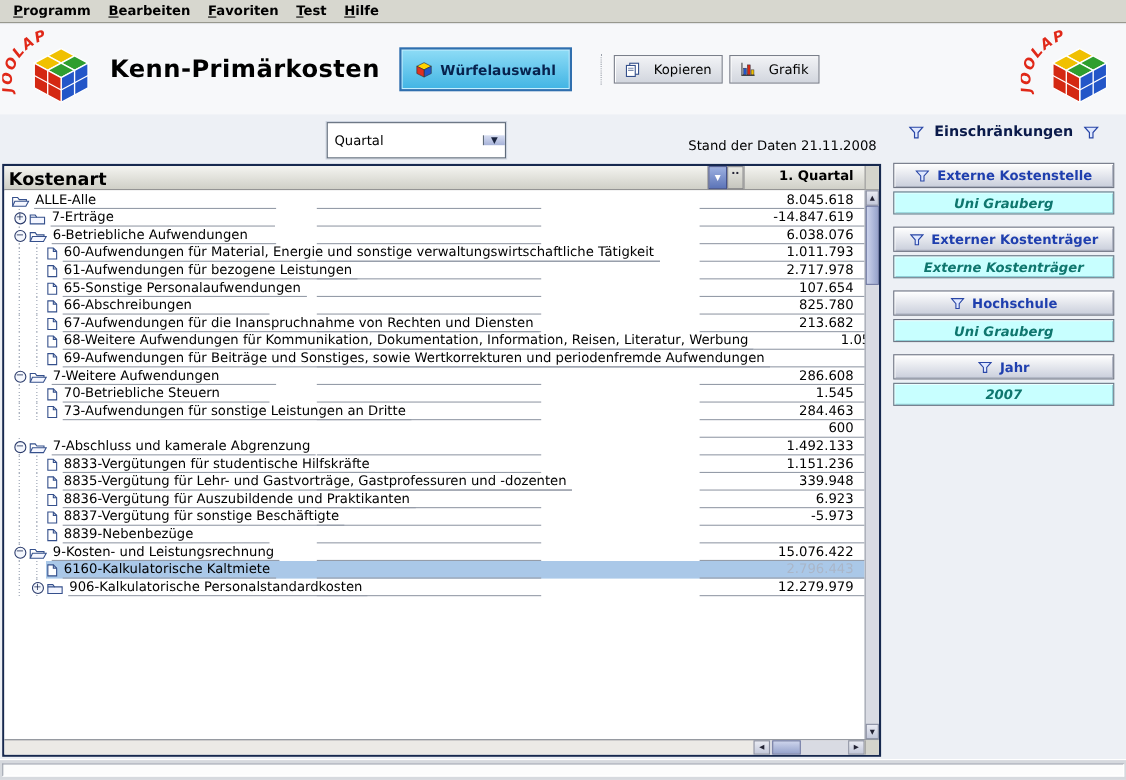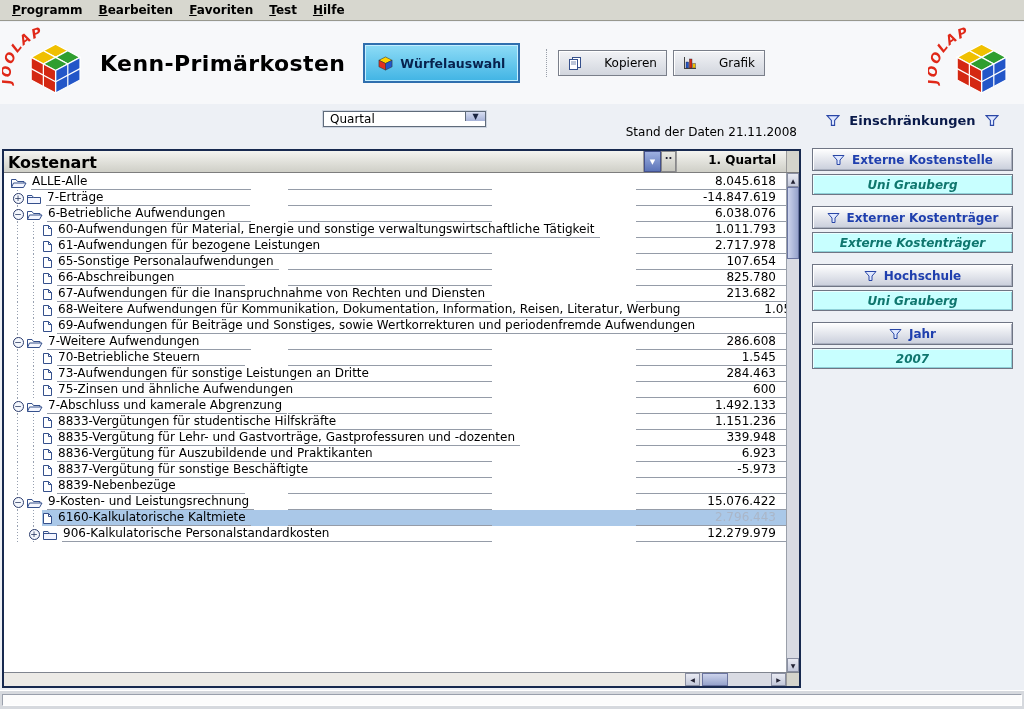--- a/index.html
+++ b/index.html
@@ -19,28 +19,28 @@
     background:#f7f8fa; display:flex; align-items:center; }
   .logo { flex:0 0 auto; margin-left:2px; }
   .logo.right { margin-left:auto; margin-right:2px; }
   .page-title { font-size:22px; font-weight:bold; margin-left:4px; letter-spacing:.4px; white-space:nowrap; }
   .cube-btn { margin-left:18px; height:40px; display:flex; align-items:center; gap:7px;
     padding:0 13px; background:linear-gradient(#8edcf6,#41b4e4);
     border:2px solid #2f6fae; box-shadow:inset 0 0 0 1px #c4efff;
     font-weight:bold; font-size:12.5px; color:#07224e; cursor:pointer;
     font-family:inherit; white-space:nowrap; }
   .tb-sep { width:2px; height:28px; border-left:1px dotted #9aa0aa; margin:0 10px 0 26px; }
-  .tool-btn { height:26px; display:flex; align-items:center; gap:22px; padding:0 9px;
+  .tool-btn { height:26px; display:flex; align-items:center; gap:12px; padding:0 9px;
     background:linear-gradient(#f2f3f6,#d2d6de); border:1px solid #7a7f8a;
     box-shadow:inset 1px 1px 0 #fff; font-size:12px; color:#000; cursor:pointer;
     font-family:inherit; margin-right:6px; white-space:nowrap; }
   
-  .combo { position:absolute; left:323px; top:111px; width:163px; height:16px;
+  .combo { position:absolute; left:297px; top:111px; width:163px; height:33px;
     background:#fff; border:1px solid #5f6b7a; box-shadow:0 0 0 1px #cdd4e0;
-    display:flex; align-items:flex-start; cursor:pointer; }
+    display:flex; align-items:center; cursor:pointer; }
   .combo-value { flex:1; display:flex; align-items:center; padding-left:6px; font-size:12px; }
   .combo-arrow { width:20px; background:linear-gradient(#d7def2,#a6b2d8);
     border-left:1px solid #5f6b7a; display:flex; align-items:center; justify-content:center;
     font-size:8px; color:#1a2440; }
   .data-status { position:absolute; top:125px; left:0; width:799px; text-align:right;
     padding-right:2px; font-size:12px; }
   
   .table { position:absolute; left:2px; top:149px; width:799px; height:539px;
     background:#fff; border:2px solid #17294f; display:flex; flex-direction:column; }
   .thead { flex:0 0 18px; display:flex; align-items:stretch;
@@ -385,29 +385,20 @@
               <svg class="node-icon" width="11" height="13" viewBox="0 0 11 13">
                 <path d="M1.5,1.5 H6.5 L9.5,4.5 V11.5 H1.5 Z" fill="#fff" stroke="#35508c"></path>
                 <path d="M6.5,1.5 V4.5 H9.5" fill="none" stroke="#35508c"></path>
               </svg>
               <span class="label" style="min-width: 188px;">73-Aufwendungen für sonstige Leistungen an Dritte</span>
             </div>
             <span class="gap"></span>
             <span class="value">284.463</span>
           </div>
           <div class="row">
-            <div class="lead">
-              <span class="g"></span>
-              <span class="g"></span>
-              <svg class="node-icon" width="11" height="13" viewBox="0 0 11 13">
-                <path d="M1.5,1.5 H6.5 L9.5,4.5 V11.5 H1.5 Z" fill="#fff" stroke="#35508c"></path>
-                <path d="M6.5,1.5 V4.5 H9.5" fill="none" stroke="#35508c"></path>
-              </svg>
-              <span class="label" style="min-width: 188px;">75-Zinsen und ähnliche Aufwendungen</span>
-            </div>
             <span class="gap"></span>
             <span class="value">600</span>
           </div>
           <div class="row">
             <div class="lead">
               <span class="g">
                 <span class="expander">−</span>
               </span>
               <svg class="node-icon" width="17" height="13" viewBox="0 0 17 13">
                 <path d="M1.5,11.5 L1.5,3.5 L6,3.5 L7.5,5.5 L14,5.5 L14,7" fill="#fff" stroke="#35508c"></path>

